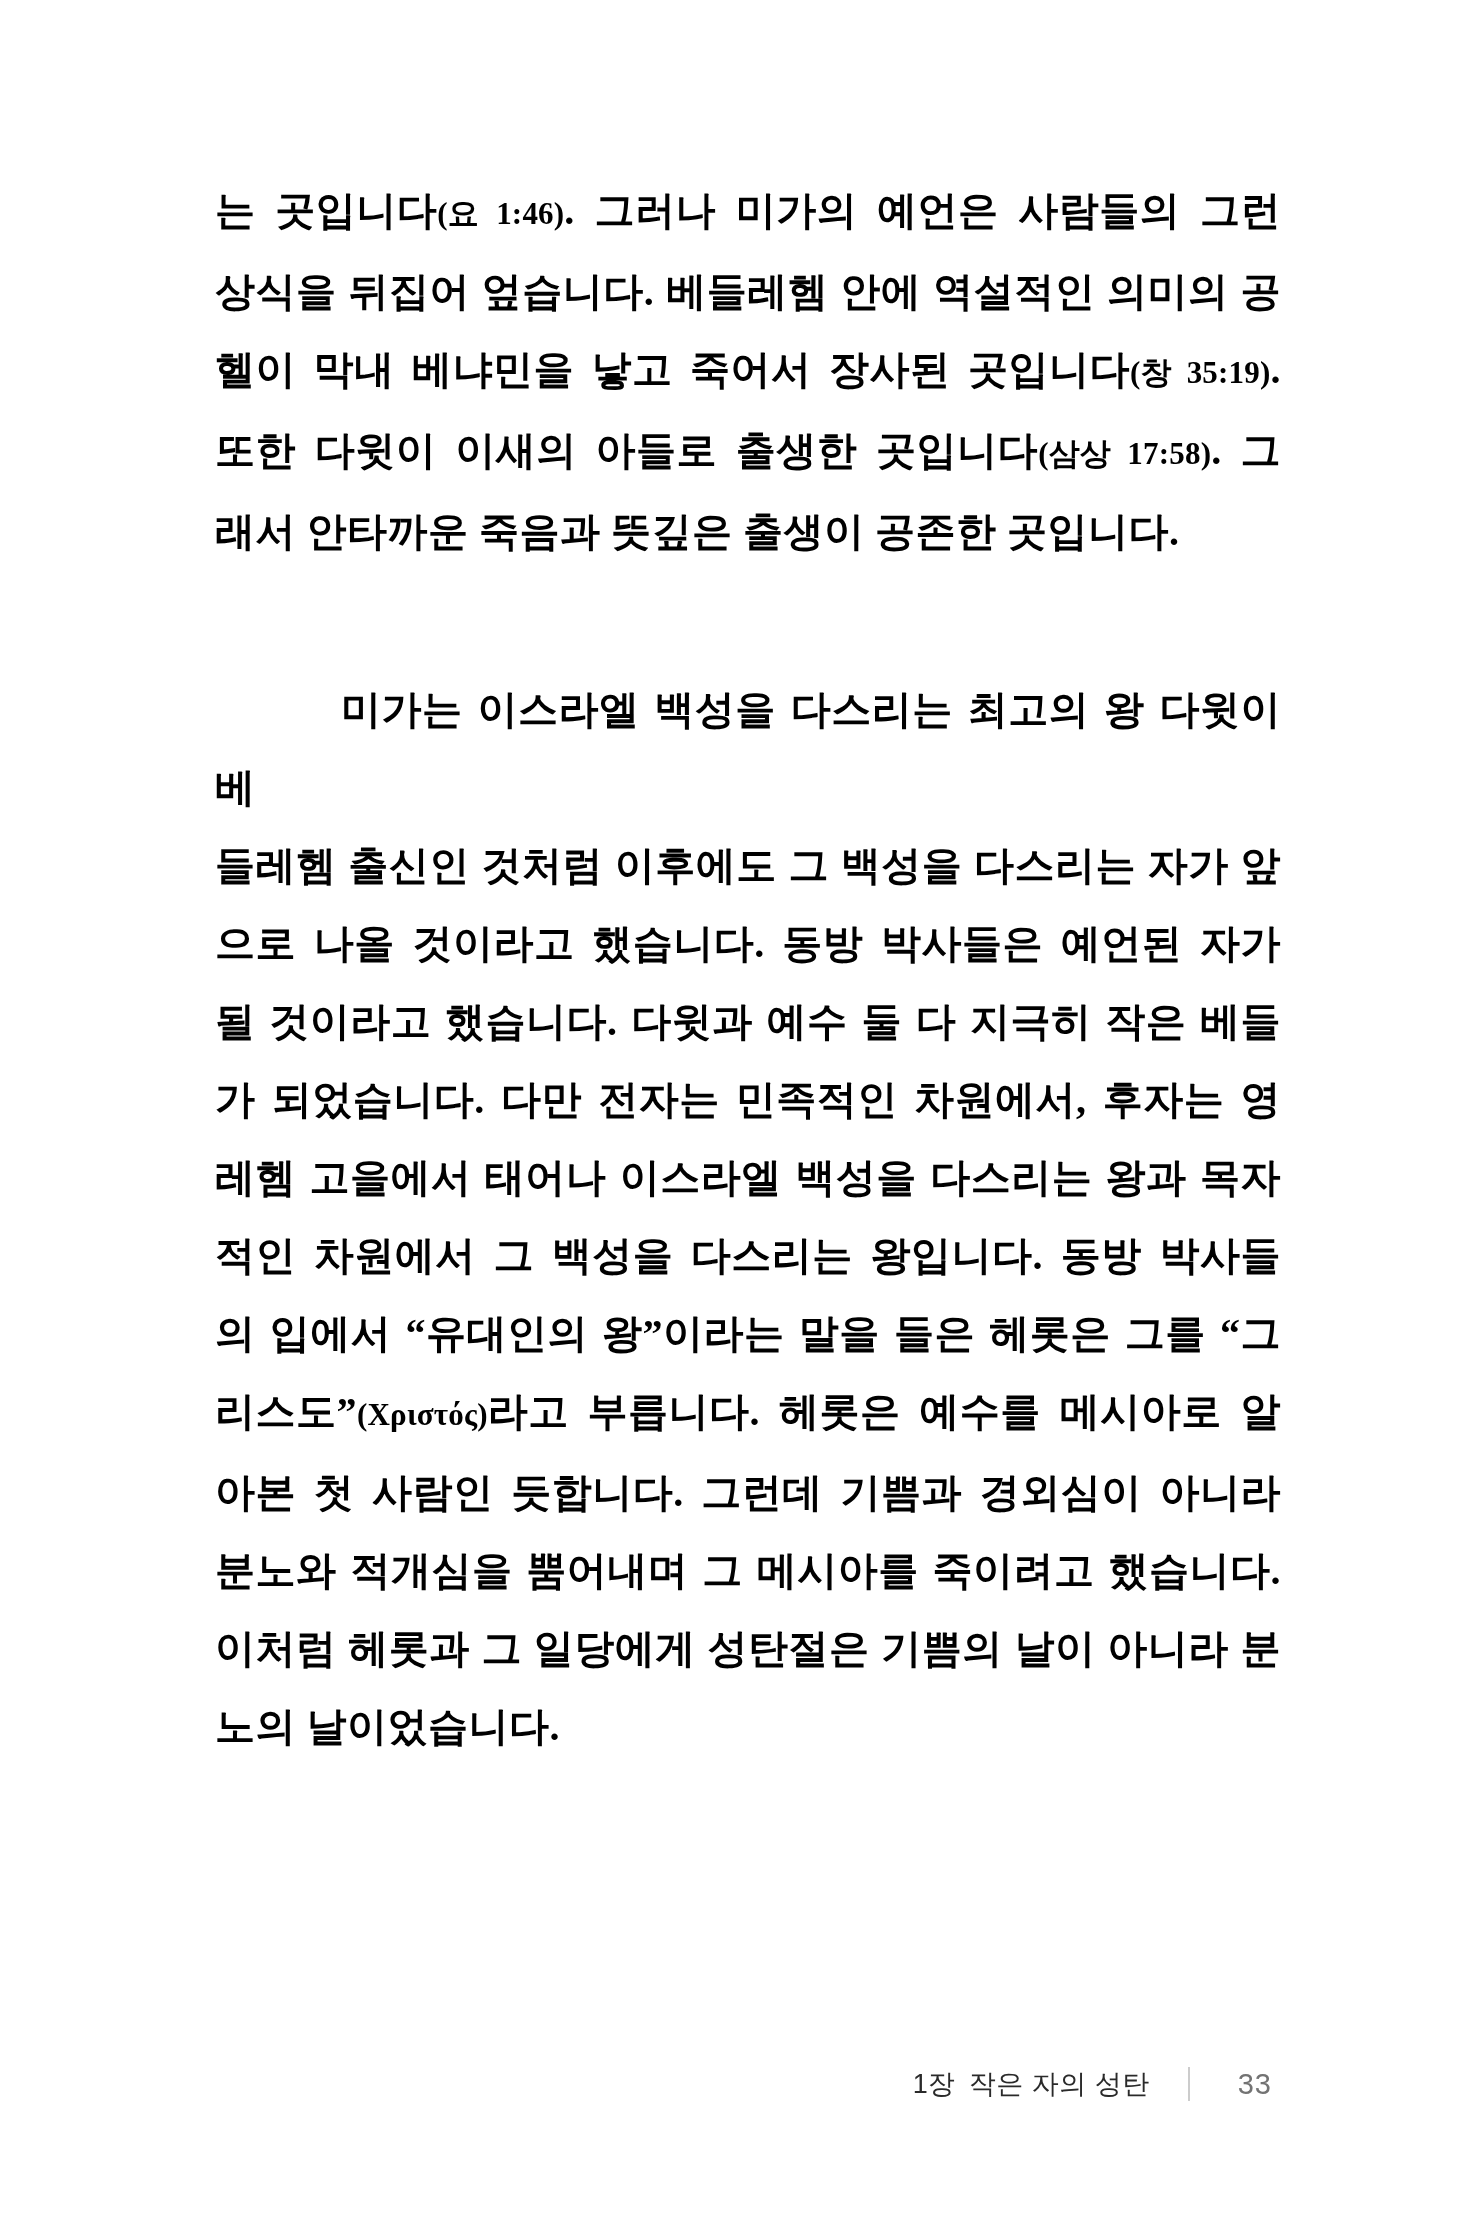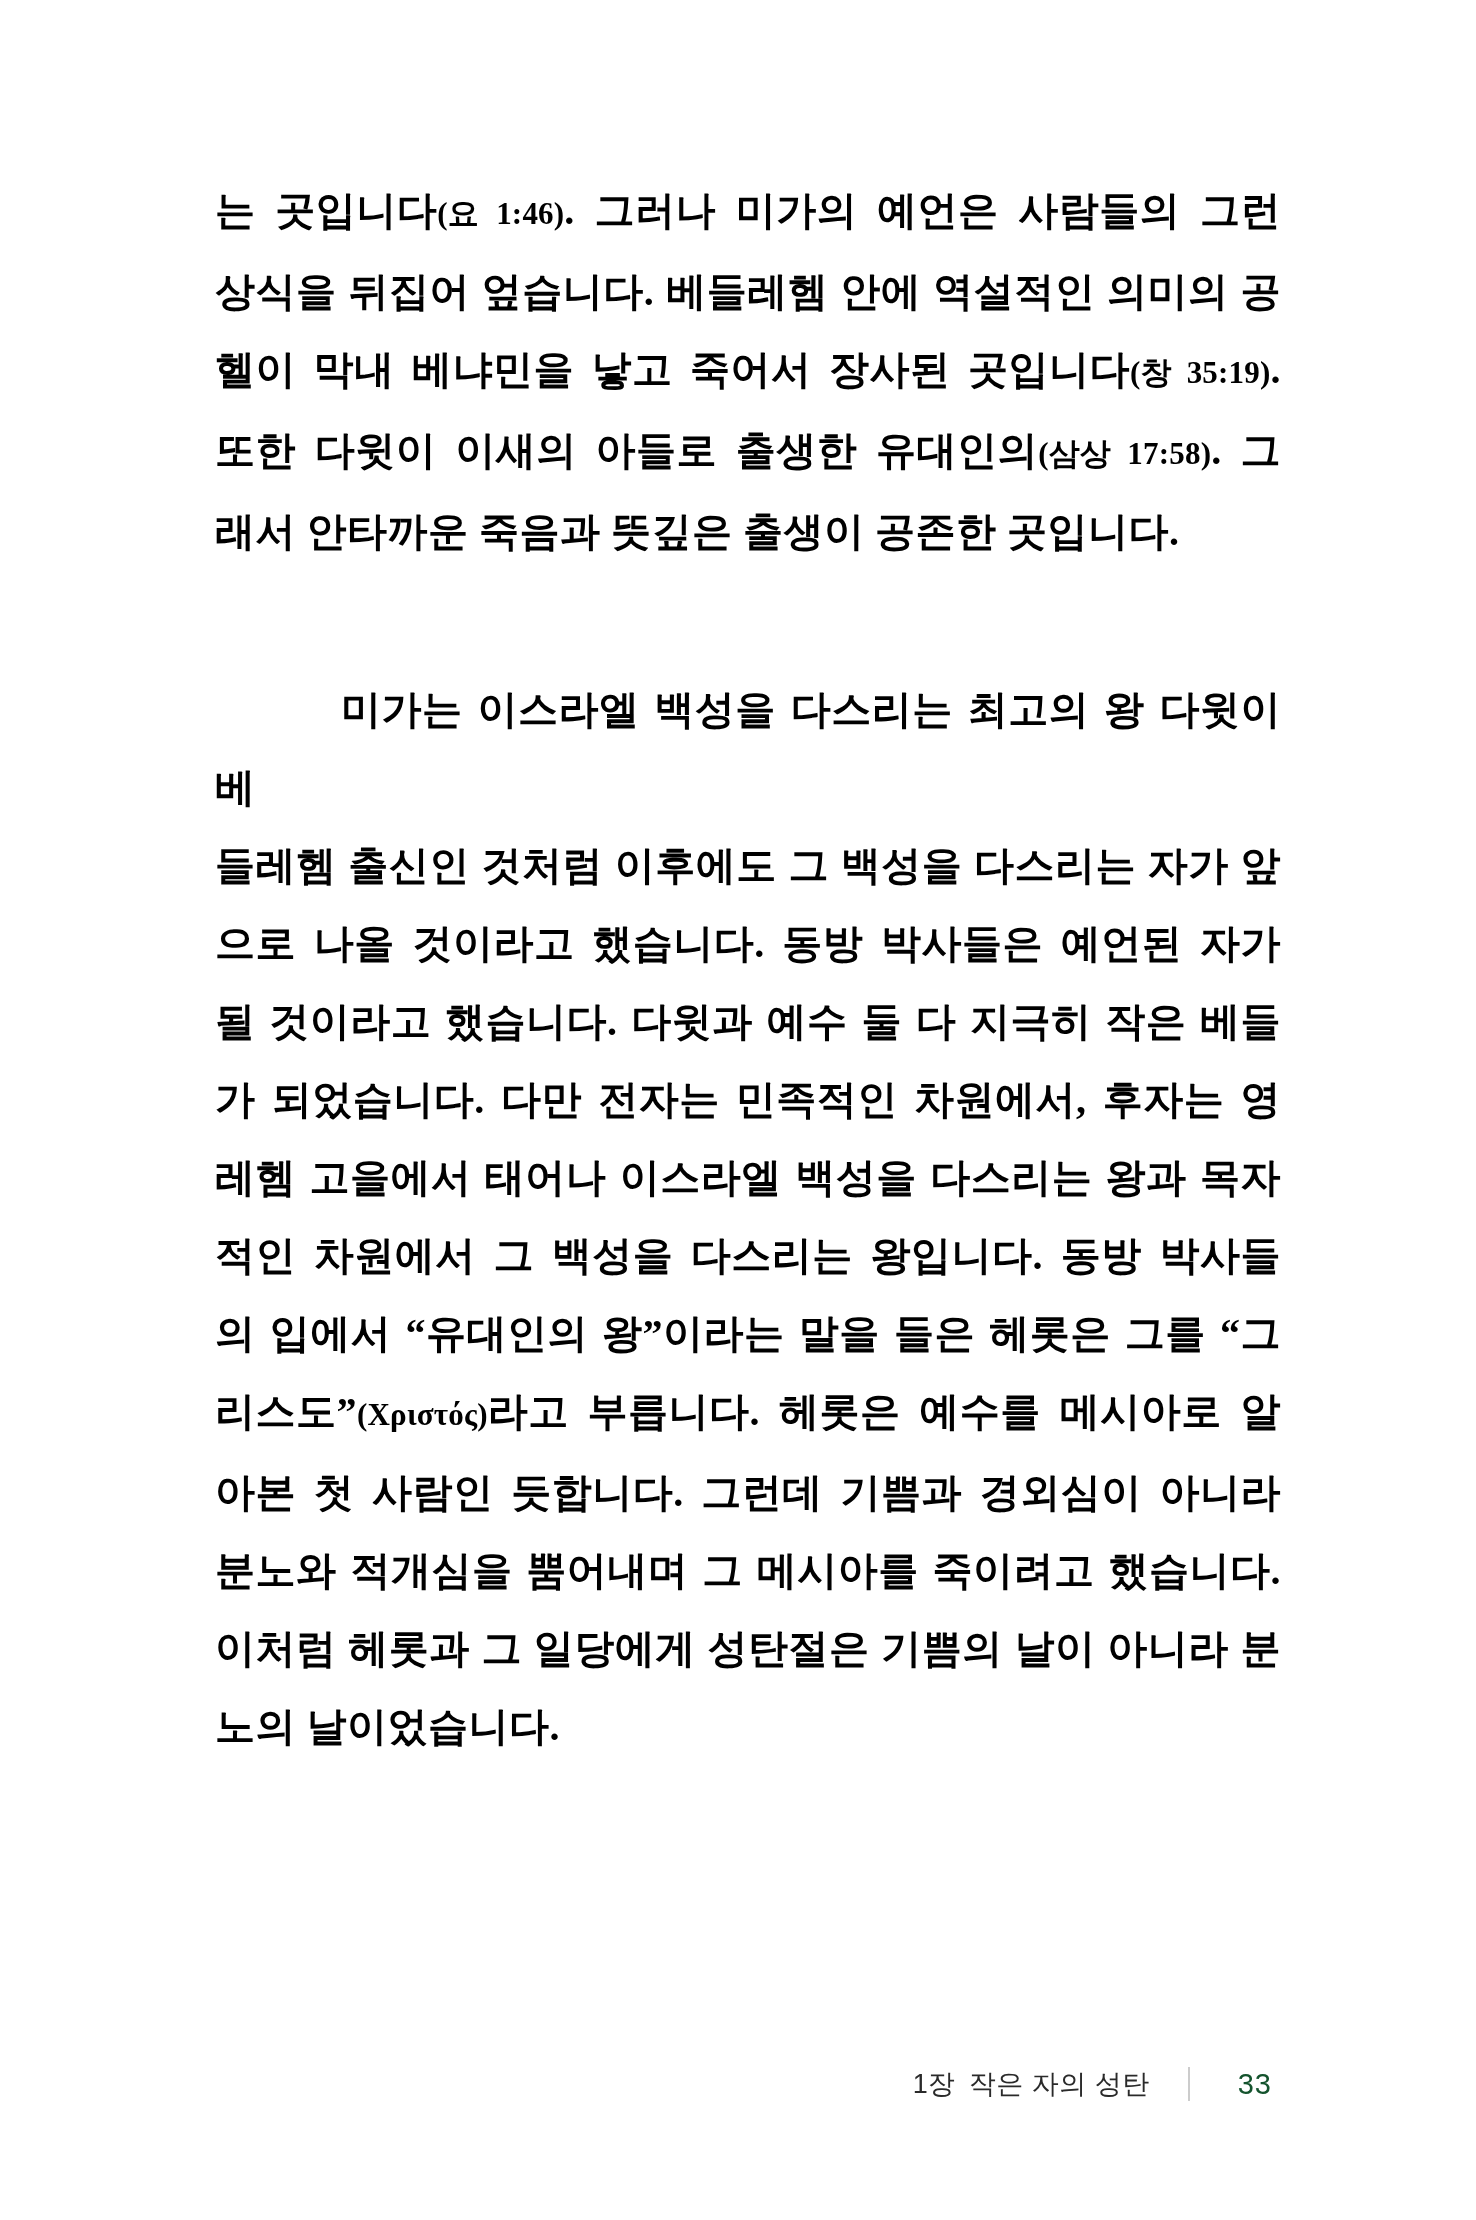--- a/index.html
+++ b/index.html
@@ -62,35 +62,35 @@
   .chapter-title { margin-left: 14px; letter-spacing: 0.5px; }
   .divider {
     width: 2px;
     height: 34px;
     background: #cccccc;
     margin-left: 38px;
     margin-right: 48px;
   }
   .page-number {
     font-size: 29px;
-    color: #14532d;
+    color: #737373;
     letter-spacing: 1px;
   }
 </style>
 </head>
 <body>
 
 <div class="page">
 
   <main class="body-text">
     <section class="paragraph">
         <div class="line"><span>는 곳입니다</span><span class="ref">(요 1:46)</span><span>. 그러나 미가의 예언은 사람들의 그런</span></div>
         <div class="line"><span>상식을 뒤집어 엎습니다. 베들레헴 안에 역설적인 의미의 공</span></div>
         <div class="line"><span>헬이 막내 베냐민을 낳고 죽어서 장사된 곳입니다</span><span class="ref">(창 35:19)</span><span>.</span></div>
-        <div class="line"><span>또한 다윗이 이새의 아들로 출생한 유대인의</span><span class="ref">(삼상 17:58)</span><span>. 그</span></div>
+        <div class="line"><span>또한 다윗이 이새의 아들로 출생한 곳입니다</span><span class="ref">(삼상 17:58)</span><span>. 그</span></div>
         <div class="line para-end"><span>래서 안타까운 죽음과 뜻깊은 출생이 공존한 곳입니다.</span></div>
       </section>
     <section class="paragraph para-gap">
         <div class="line indent"><span>미가는 이스라엘 백성을 다스리는 최고의 왕 다윗이 베</span></div>
         <div class="line"><span>들레헴 출신인 것처럼 이후에도 그 백성을 다스리는 자가 앞</span></div>
         <div class="line"><span>으로 나올 것이라고 했습니다. 동방 박사들은 예언된 자가</span></div>
         <div class="line"><span>될 것이라고 했습니다. 다윗과 예수 둘 다 지극히 작은 베들</span></div>
         <div class="line"><span>가 되었습니다. 다만 전자는 민족적인 차원에서, 후자는 영</span></div>
         <div class="line"><span>레헴 고을에서 태어나 이스라엘 백성을 다스리는 왕과 목자</span></div>
         <div class="line"><span>적인 차원에서 그 백성을 다스리는 왕입니다. 동방 박사들</span></div>

